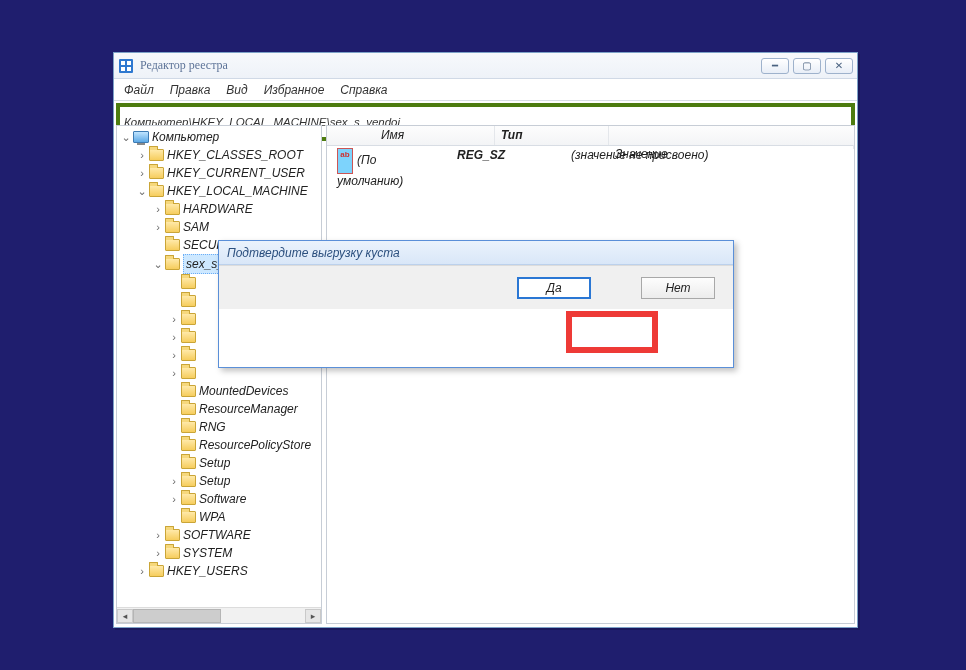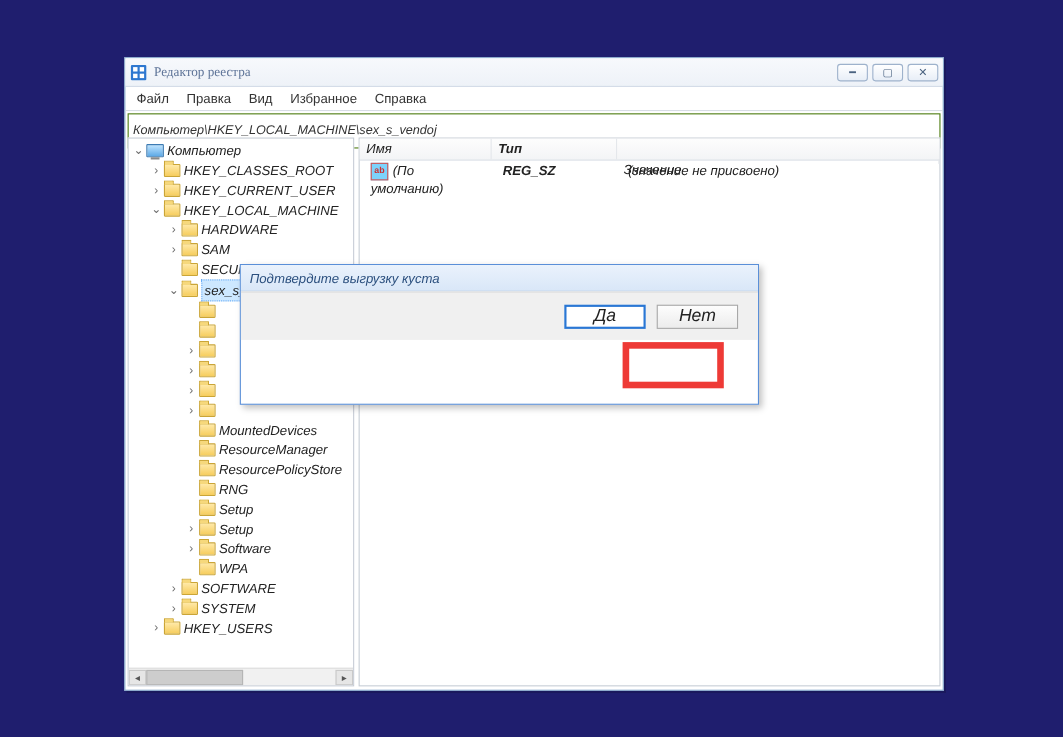--- a/index.html
+++ b/index.html
@@ -46,24 +46,24 @@
     cursor:pointer;
   }
   .menubar {
     height:22px;
     display:flex;
     align-items:center;
     padding: 0 2px;
     border-bottom:1px solid #d8dde4;
     font-size:12px;
   }
-  .menuitem { padding:2px 8px; cursor:default; color:#333; }
+  .menuitem { padding:2px 8px; cursor:default; color:#333; font-style:italic;}
   .pathbar {
     height:20px;
-    border:1px solid #4d7c0f;
+    border:4px solid #4d7c0f;
     margin:2px;
     display:flex; align-items:center;
     padding:15px 4px;
     font-style:italic;
     color:#333;
     font-size:11.5px;
   }
   .content {
     display:flex;
     position:absolute;
@@ -96,21 +96,21 @@
     padding:2px 6px;
     border-right:1px solid #e4e7eb;
   }
   .listrow {
     display:flex;
     padding:2px 0 2px 4px;
     font-style:italic;
   }
   .listrow .cell { padding:0 6px; }
   .ab-icon {
-    display:inline-block; width:16px; height:16px;
+    display:inline-block; width:16px; height:26px;
     border:1px solid #c55; margin-right:4px;
     vertical-align:middle; text-align:center;
     font-size:8px; line-height:12px; color:#c33;
     background:#7dd3fc; font-style:normal; font-weight:bold;
   }
   
   .tree-inner { padding:2px 0 2px 2px; }
   .tn { white-space:nowrap; line-height:18px; position:relative; }
   .tn .row { display:flex; align-items:center; font-style:italic; }
   .tw { display:inline-block; width:14px; text-align:center; color:#6d6d6d; cursor:pointer; font-style:normal; font-size:11px;}
@@ -150,21 +150,21 @@
   .hscroll .sbtn {
     width:16px; height:14px; background:#e6e6e6; border:1px solid #c9c9c9;
     display:flex; align-items:center; justify-content:center;
     font-size:9px; color:#555;
   }
   .hscroll .thumb { height:14px; background:#cdcdcd; border:1px solid #b5b5b5; }
   
   .dialog {
     position:absolute;
     left:218px; top:240px;
-    width:472px; height:128px;
+    width:516px; height:128px;
     border:1px solid #5a8fd8;
     background:#fff;
     box-shadow:3px 3px 6px rgba(0,0,0,.25);
     text-align:right;
   }
   .dialog .dtitle {
     height:24px;
     background:linear-gradient(#eaf2fc,#d9e7f8);
     border-bottom:1px solid #bcd1ec;
     display:flex; align-items:center;
@@ -184,23 +184,24 @@
     background:#f0f0f0;
     border-top:1px solid #dcdcdc;
     height:44px;
     display:flex; align-items:center; justify-content:flex-end;
     padding-right:18px; gap:10px;
   }
   .btn {
     width:74px; height:22px;
     background:linear-gradient(#fdfdfd,#ececec);
     border:1px solid #a8a8a8;
-    font-size:16px; font-style:italic;
+    font-size:12px; font-style:italic;
     display:flex; align-items:center; justify-content:center;
     cursor:pointer;
+    margin-left:40px;
   }
   .btn.primary {
     border:2px solid #2a77d4;
     background:#fff;
   }
   .highlight-box {
     position:absolute;
     border:6px solid #ee3a36;
     pointer-events:none;
   }
@@ -352,28 +353,28 @@
                         <div class="row">
                           <span class="tw"></span>
                           <span class="folder"></span>
                           <span>ResourceManager</span>
                         </div>
                       </div>
                     <div class="tn">
                         <div class="row">
                           <span class="tw"></span>
                           <span class="folder"></span>
+                          <span>RNG</span>
+                        </div>
+                      </div>
+                    <div class="tn">
+                        <div class="row">
+                          <span class="tw"></span>
+                          <span class="folder"></span>
                           <span>ResourcePolicyStore</span>
-                        </div>
-                      </div>
-                    <div class="tn">
-                        <div class="row">
-                          <span class="tw"></span>
-                          <span class="folder"></span>
-                          <span>RNG</span>
                         </div>
                       </div>
                     <div class="tn">
                         <div class="row">
                           <span class="tw"></span>
                           <span class="folder"></span>
                           <span>Setup</span>
                         </div>
                       </div>
                     <div class="tn">
@@ -428,21 +429,21 @@
       <div class="hscroll">
         <div class="sbtn">◂</div>
         <div class="thumb" style="width:88px;"></div>
         <div style="flex:1"></div>
         <div class="sbtn">▸</div>
       </div>
     </div>
 
     <div class="listpane">
       <div class="listheader">
-        <div class="col" style="width:120px;">Имя</div>
+        <div class="col" style="width:120px;margin-left:48px;">Имя</div>
         <div class="col" style="width:114px;font-weight:bold;">Тип</div>
         <div class="col" style="flex:1;margin-top:19px;">Значение</div>
       </div>
       <div class="listrow">
         <div class="cell" style="width:120px;">
           <span class="ab-icon">ab</span><span>(По умолчанию)</span>
         </div>
         <div class="cell" style="width:114px;font-weight:bold;">REG_SZ</div>
         <div class="cell" style="flex:1;font-style:italic;">(значение не присвоено)</div>
       </div>

